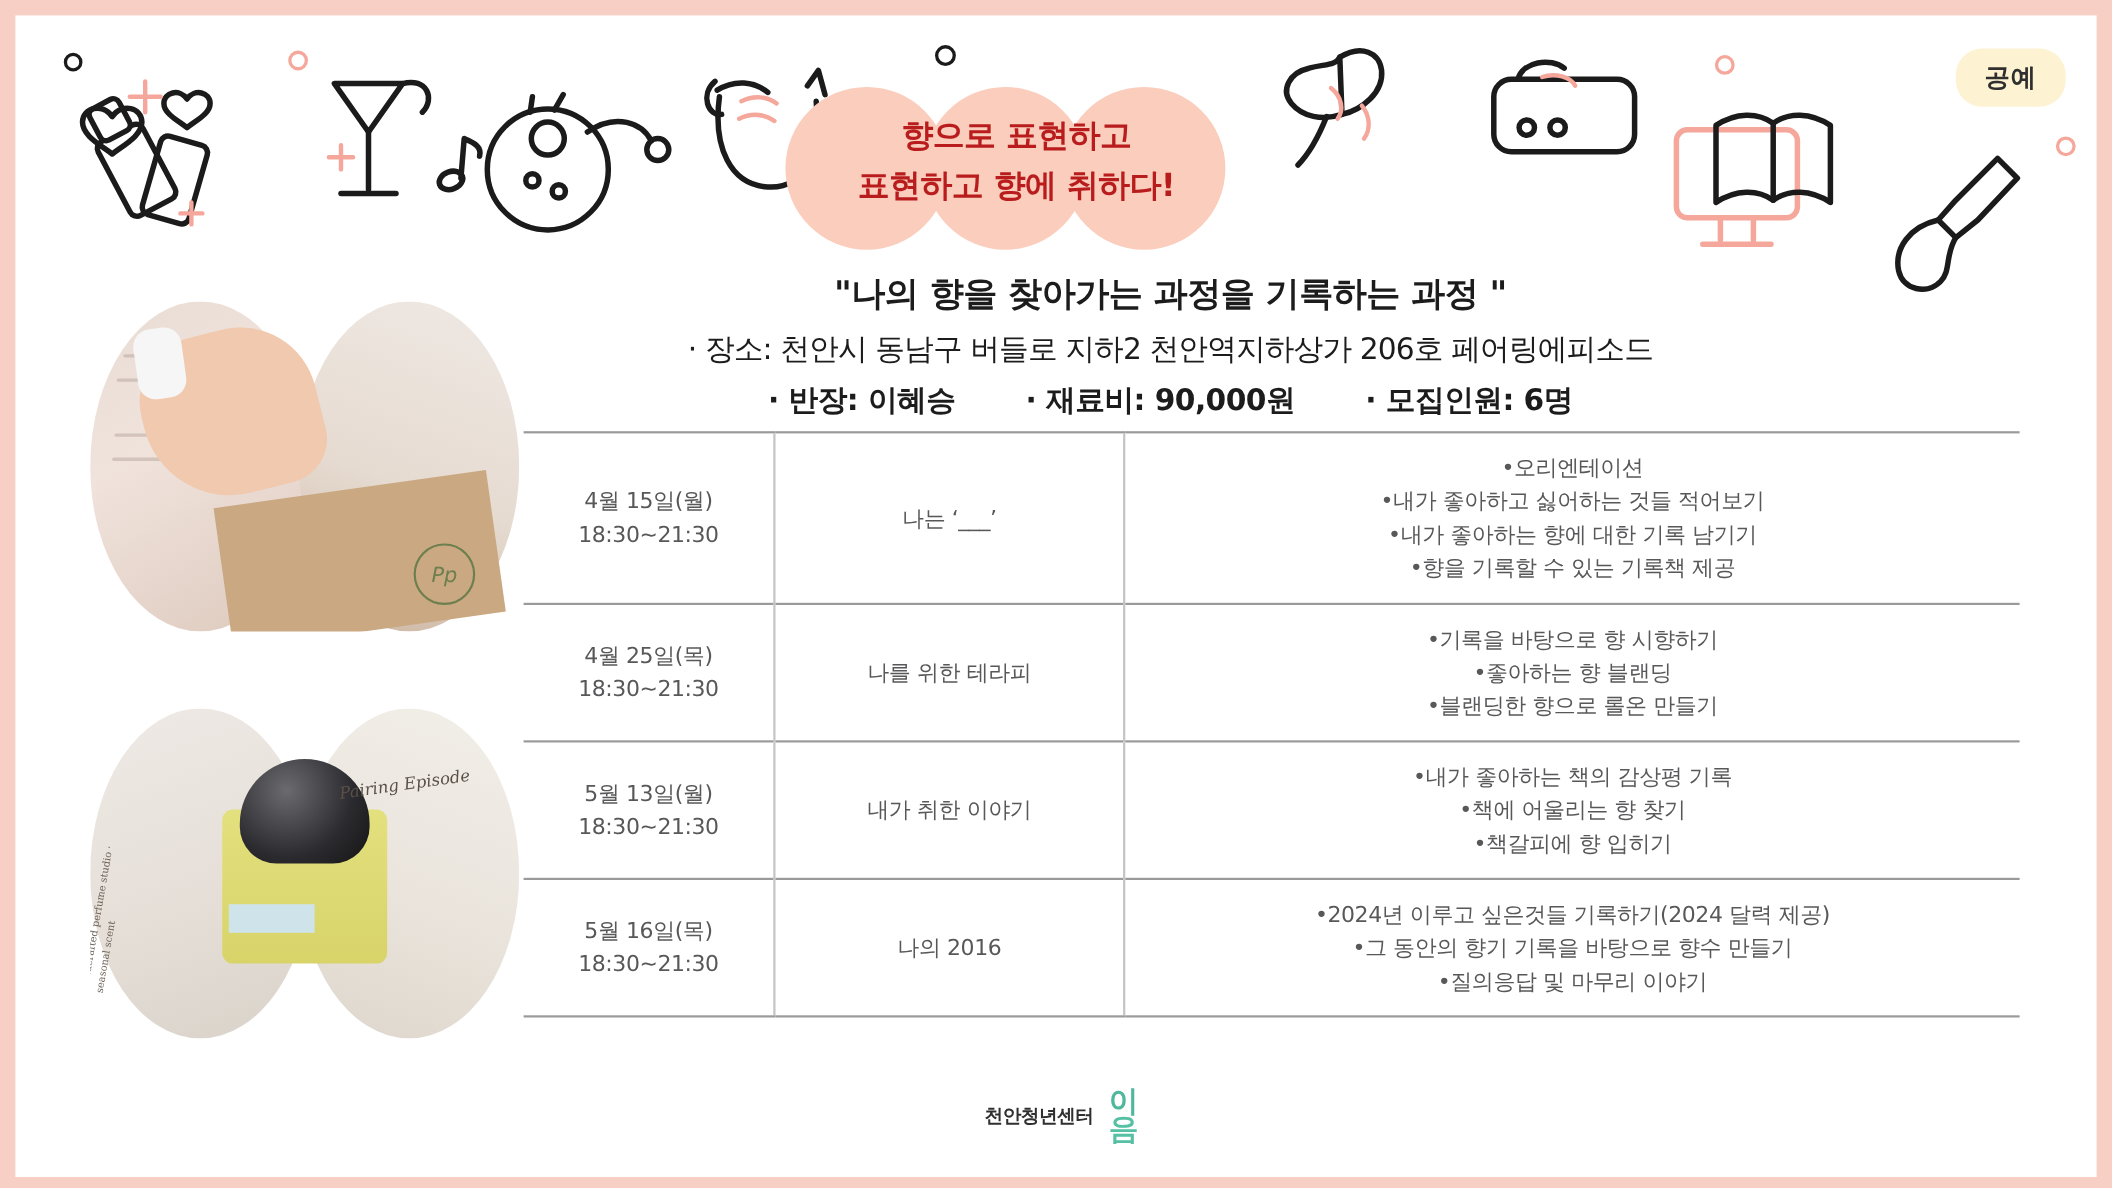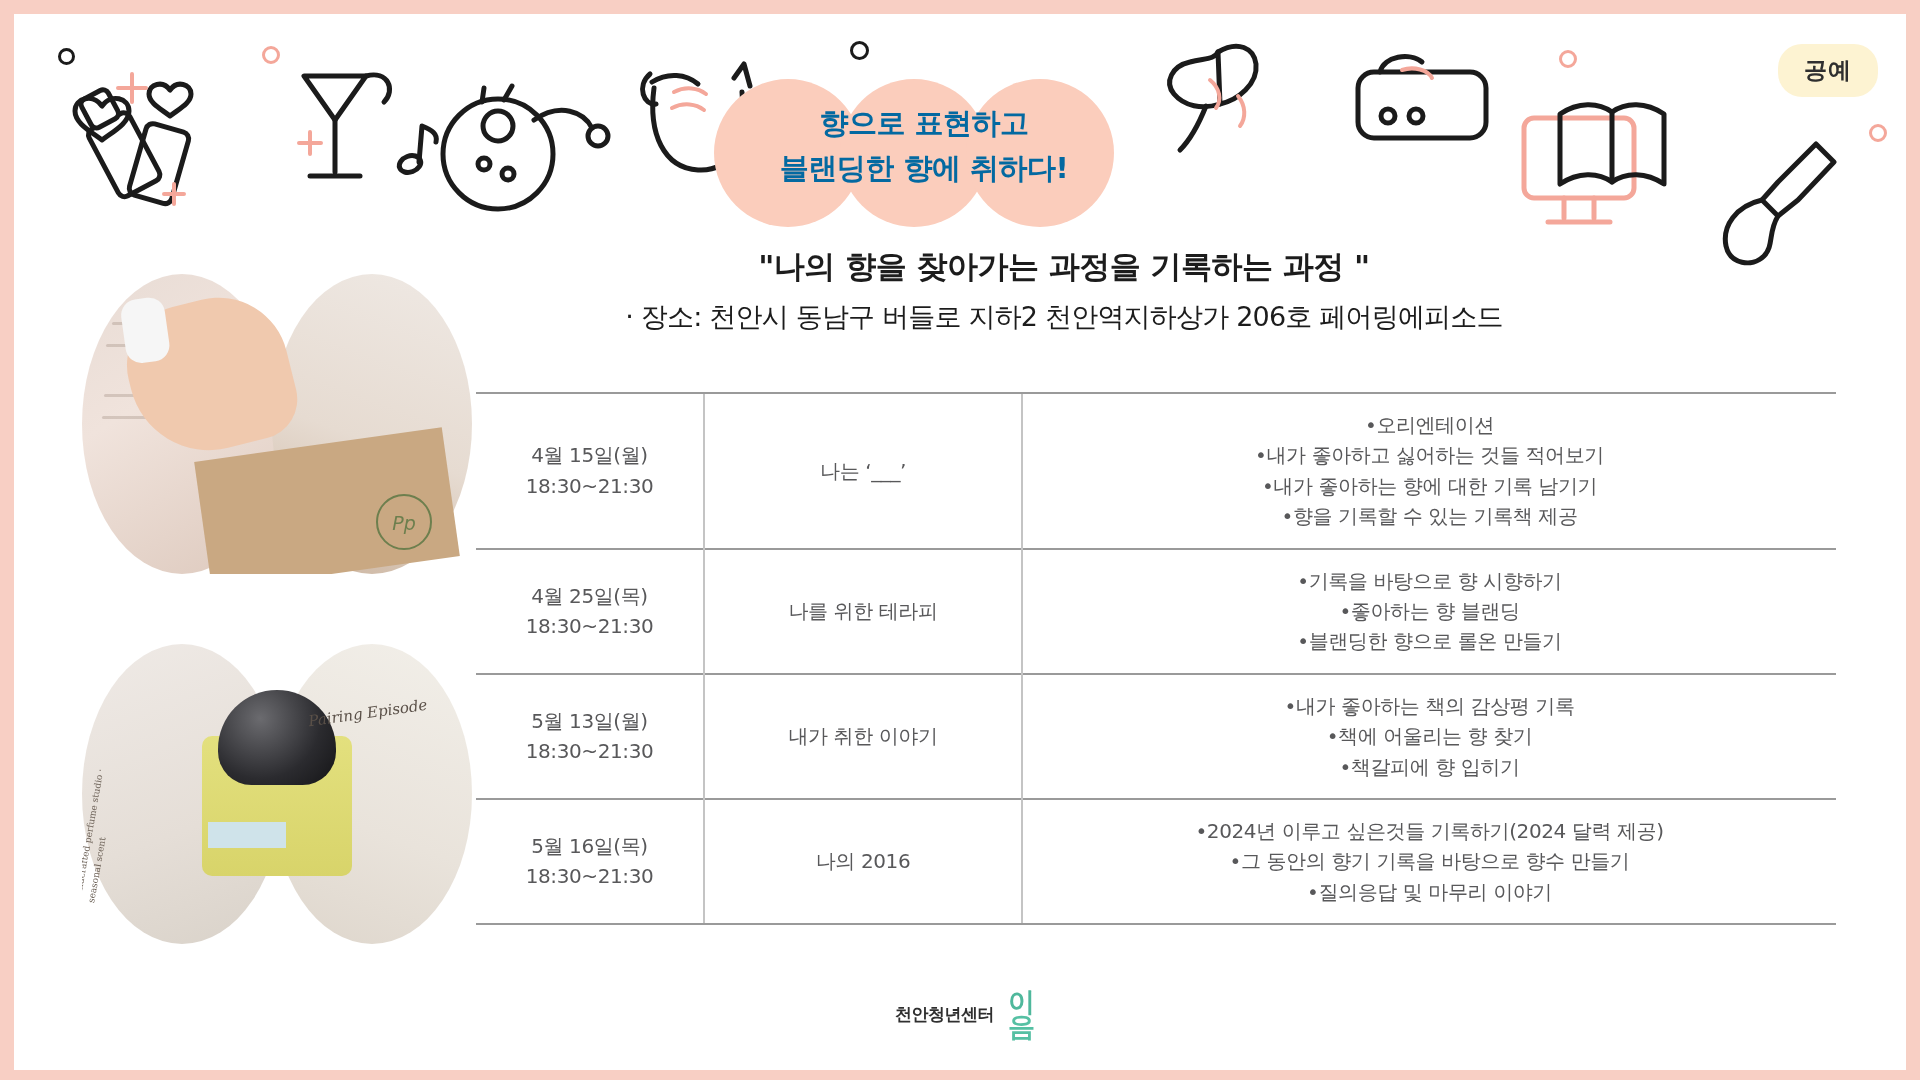--- a/index.html
+++ b/index.html
@@ -41,21 +41,21 @@
   .dot { position: absolute; border-radius: 50%; border: 3px solid #f4a79a; }
 
   
   .blobwrap { position: absolute; left: 700px; top: 65px; z-index: 3; width: 420px; height: 150px; }
   .blob { position: absolute; width: 148px; height: 148px; border-radius: 50%; background: #fbcdbc; top: 0; }
   .blob.b1 { left: 0; }
   .blob.b2 { left: 126px; }
   .blob.b3 { left: 252px; }
   .blobtext {
     position: absolute; left: 0; top: 22px; width: 420px;
-    text-align: center; color: #0369a1;
+    text-align: center; color: #b91c1c;
     font-size: 29px; font-weight: bold; line-height: 1.55;
     letter-spacing: -0.5px;
   }
 
   
   .headblock {
     position: absolute; left: 460px; top: 232px; width: 1180px;
     text-align: center; z-index: 4; color: #1c1c1c;
   }
   .h-title { font-size: 31px; font-weight: bold; letter-spacing: -0.5px; margin-bottom: 11px; }
@@ -255,27 +255,34 @@
   </div>
 
   <div class="badge">공예</div>
 
   <div class="blobwrap">
     <div class="blob b1"></div>
     <div class="blob b2"></div>
     <div class="blob b3"></div>
     <div class="blobtext">
       <div>향으로 표현하고</div>
-      <div>블랜딩한 향에 취하다!</div>
+      <div>표현하고 향에 취하다!</div>
     </div>
   </div>
 
   <div class="headblock">
     <div class="h-title">"나의 향을 찾아가는 과정을 기록하는 과정 "</div>
     <div class="h-place">· 장소: 천안시 동남구 버들로 지하2 천안역지하상가 206호 페어링에피소드</div>
+    <div class="h-meta">
+      <span>· 반장:  이혜승</span>
+      <span class="gap"></span>
+      <span>· 재료비: 90,000원</span>
+      <span class="gap"></span>
+      <span>· 모집인원: 6명</span>
+    </div>
   </div>
 
   <div class="photo photo1">
     <div class="lobe p1a"></div>
     <div class="lobe p1b"></div>
     <div class="paperline" style="left:30px;  top:48px;  width:110px;"></div>
     <div class="paperline" style="left:24px;  top:70px;  width:92px;"></div>
     <div class="paperline" style="left:22px;  top:120px; width:120px;"></div>
     <div class="paperline" style="left:20px;  top:142px; width:86px;"></div>
     <div class="kraft"></div>

